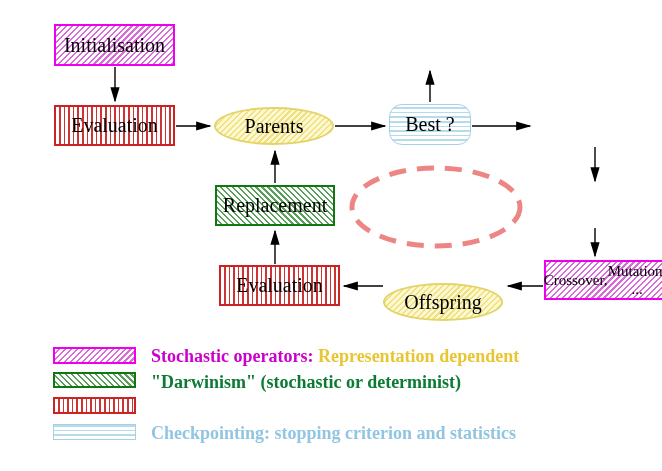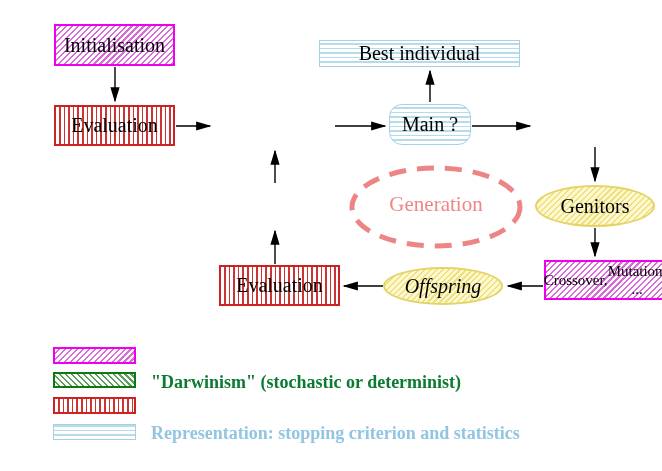--- a/index.html
+++ b/index.html
@@ -56,43 +56,46 @@
       <path d="M355,286 L316,286" marker-end="url(#ah)"></path>
       <path d="M247,264 L247,231" marker-end="url(#ah)"></path>
       <path d="M247,183 L247,151" marker-end="url(#ah)"></path>
     </g>
   </svg>
 
   <div class="node hatch-magenta fs-big" style="left:26px;top:24px;width:121px;height:42px;">Initialisation</div>
 
   <div class="node stripe-red fs-big" style="left:26px;top:105px;width:121px;height:41px;">Evaluation</div>
 
-
-  <div class="node stripe-cyan fs-big" style="left:291px;top:40px;width:201px;height:27px;border-width:1.5px;">Best individual</div>
-
-  <div class="node stripe-cyan fs-big" style="left:361px;top:104px;width:82px;height:41px;border-radius:13px;border-width:1.5px;">Main ?</div>
+  <div class="node hatch-yellow fs-big" style="left:186px;top:107px;width:120px;height:38px;">Parents</div>
 
 
-  <div class="node hatch-yellow fs-big" style="left:507px;top:185px;width:120px;height:42px;">Genitors</div>
+  <div class="node stripe-cyan fs-big" style="left:361px;top:104px;width:82px;height:41px;border-radius:13px;border-width:1.5px;">Best ?</div>
+
+
 
   <div class="node hatch-magenta fs-small" style="left:516px;top:260px;width:122px;height:40px;flex-direction:row;">
     <span>Crossover,</span>
     <span>Mutation, ...</span>
   </div>
 
-  <div class="node hatch-yellow fs-big" style="left:355px;top:267px;width:120px;height:38px;font-style:italic;">Offspring</div>
+  <div class="node hatch-yellow fs-big" style="left:355px;top:283px;width:120px;height:38px;">Offspring</div>
 
   <div class="node stripe-red fs-big" style="left:191px;top:265px;width:121px;height:41px;">Evaluation</div>
 
+  <div class="node hatch-green fs-big" style="left:187px;top:185px;width:120px;height:41px;">Replacement</div>
 
-  <div class="gen-label">Generation</div>
 
   <div class="swatch hatch-magenta" style="top:347px;height:17px;"></div>
+  <div class="legend-label" style="top:346px;">
+    <span style="color: rgb(204, 0, 204);">Stochastic operators:</span>
+    <span style="color: rgb(232, 197, 49);">Representation dependent</span>
+  </div>
 
   <div class="swatch hatch-green" style="top:372px;height:16px;"></div>
   <div class="legend-label" style="top: 372px; color: rgb(11, 122, 51);">"Darwinism" (stochastic or determinist)</div>
 
   <div class="swatch stripe-red" style="top:397px;height:17px;"></div>
 
   <div class="swatch stripe-cyan" style="top:424px;height:16px;border-width:1.5px;"></div>
-  <div class="legend-label" style="top: 423px; color: rgb(146, 197, 226);">Representation: stopping criterion and statistics</div>
+  <div class="legend-label" style="top: 423px; color: rgb(146, 197, 226);">Checkpointing: stopping criterion and statistics</div>
 
 </div>
 
 </body></html>

